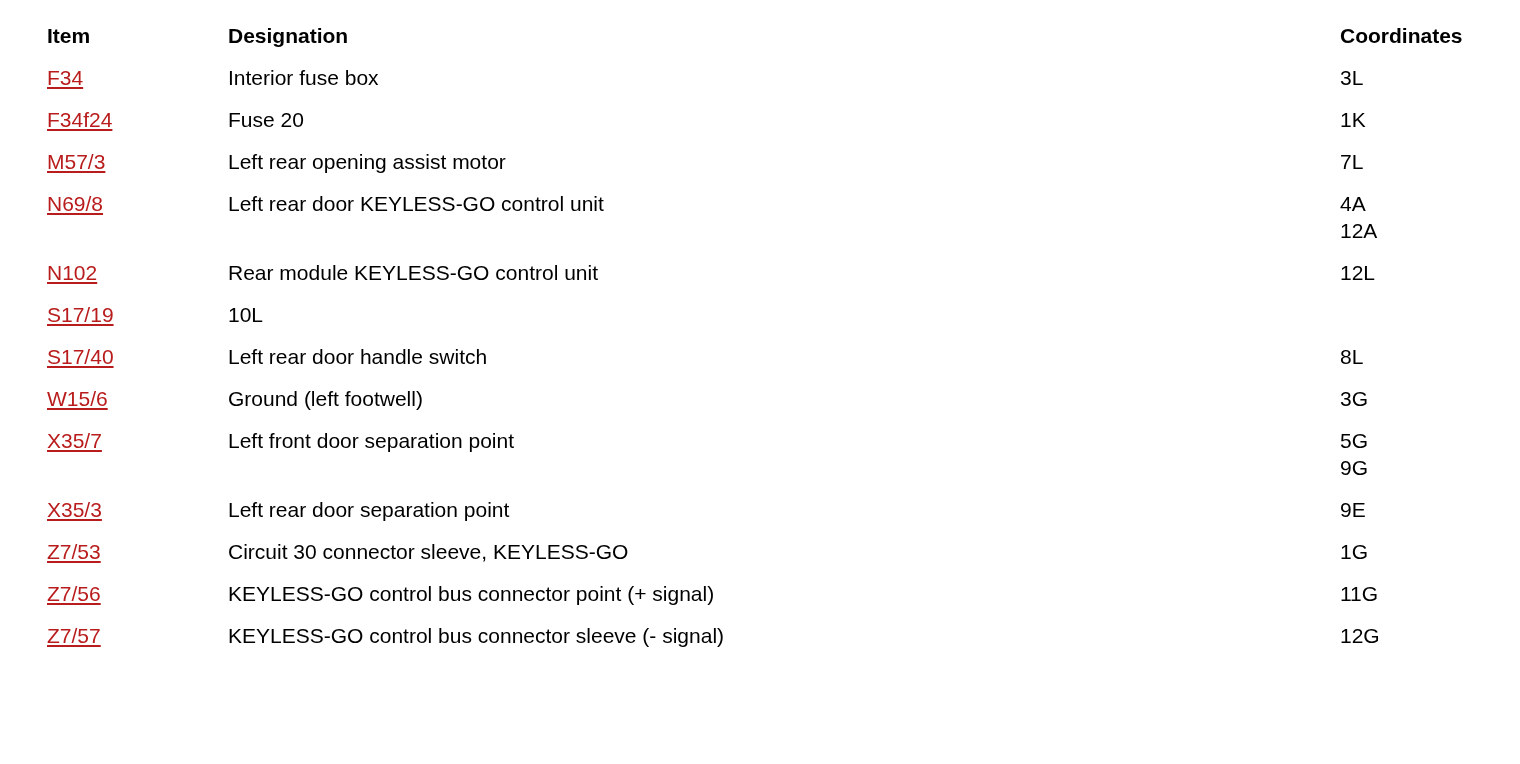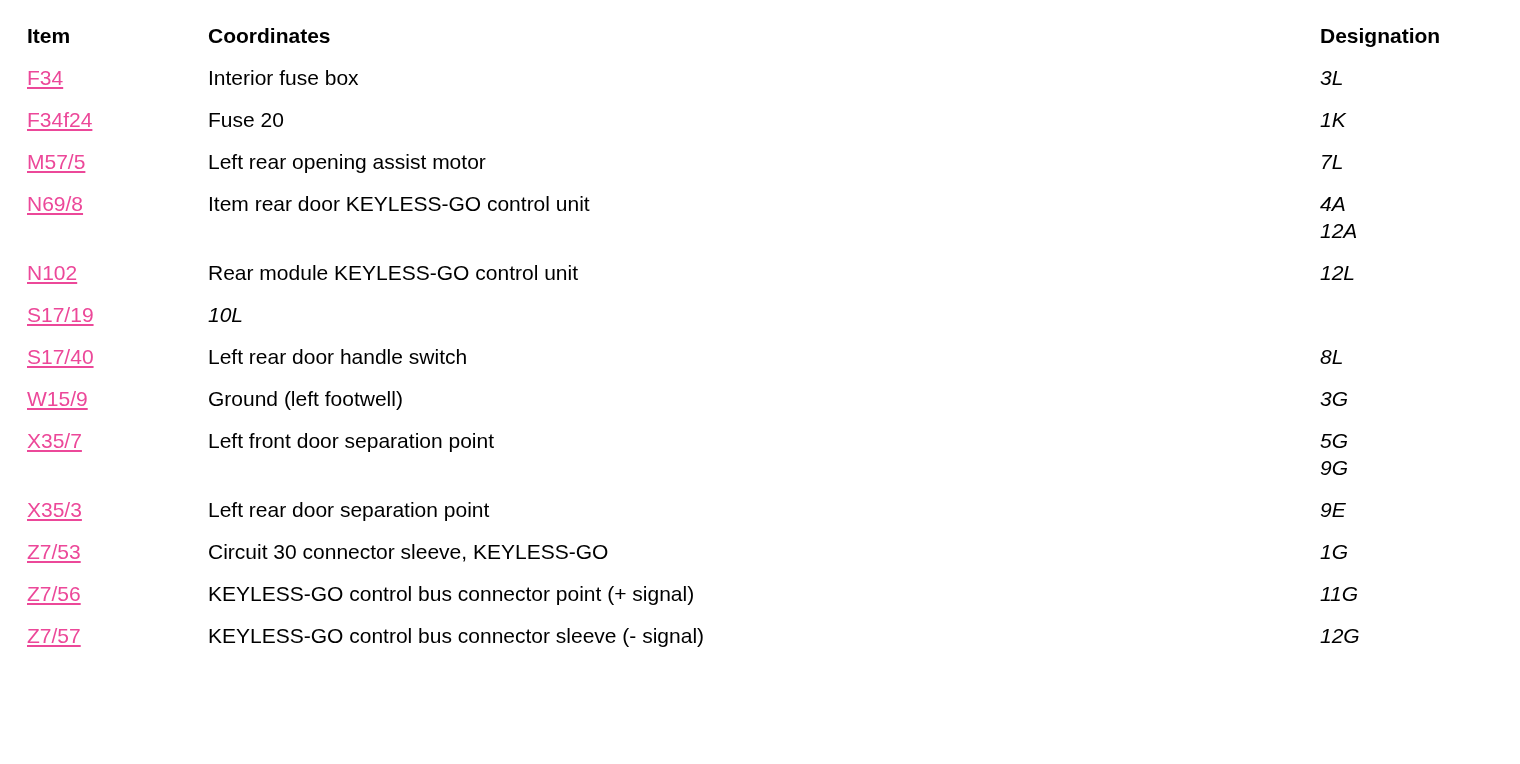--- a/index.html
+++ b/index.html
@@ -11,83 +11,83 @@
     height: 764px;
     background: #ffffff;
     color: #000000;
     font-family: "Liberation Sans", sans-serif;
     overflow: hidden;
   }
   .page {
     padding: 22px 0 0 27px;
     box-sizing: border-box;
     width: 1440px;
+    margin-left: 20px;
   }
   .row {
     display: grid;
     grid-template-columns: 181px 1112px auto;
     align-items: start;
     font-size: 21px;
     line-height: 27px;
     margin-bottom: 15px;
   }
   .row.header .cell {
     font-weight: bold;
   }
   .cell {
     white-space: nowrap;
   }
   .item-link {
-    color: #ec4899;
+    color: #b91c1c;
     text-decoration: underline;
     cursor: pointer;
   }
   .coords div {
     line-height: 27px;
-    font-style: italic;
   }
 </style>
 </head>
 <body>
 
 <div class="page">
   <div class="row header">
     <div class="cell">Item</div>
+    <div class="cell">Designation</div>
     <div class="cell">Coordinates</div>
-    <div class="cell">Designation</div>
   </div>
   <div id="rows">
   <div class="row">
     <div class="cell"><a class="item-link">F34</a></div>
     <div class="cell">Interior fuse box</div>
     <div class="cell coords">
           <div>3L</div>
         </div>
   </div>
 
   <div class="row">
     <div class="cell"><a class="item-link">F34f24</a></div>
     <div class="cell">Fuse 20</div>
     <div class="cell coords">
           <div>1K</div>
         </div>
   </div>
 
 
   <div class="row">
-    <div class="cell"><a class="item-link">M57/5</a></div>
+    <div class="cell"><a class="item-link">M57/3</a></div>
     <div class="cell">Left rear opening assist motor</div>
     <div class="cell coords">
           <div>7L</div>
         </div>
   </div>
 
   <div class="row">
     <div class="cell"><a class="item-link">N69/8</a></div>
-    <div class="cell">Item rear door KEYLESS-GO control unit</div>
+    <div class="cell">Left rear door KEYLESS-GO control unit</div>
     <div class="cell coords">
           <div>4A</div>
           <div>12A</div>
         </div>
   </div>
 
   <div class="row">
     <div class="cell"><a class="item-link">N102</a></div>
     <div class="cell">Rear module KEYLESS-GO control unit</div>
     <div class="cell coords">
@@ -104,21 +104,21 @@
 
   <div class="row">
     <div class="cell"><a class="item-link">S17/40</a></div>
     <div class="cell">Left rear door handle switch</div>
     <div class="cell coords">
           <div>8L</div>
         </div>
   </div>
 
   <div class="row">
-    <div class="cell"><a class="item-link">W15/9</a></div>
+    <div class="cell"><a class="item-link">W15/6</a></div>
     <div class="cell">Ground (left footwell)</div>
     <div class="cell coords">
           <div>3G</div>
         </div>
   </div>
 
   <div class="row">
     <div class="cell"><a class="item-link">X35/7</a></div>
     <div class="cell">Left front door separation point</div>
     <div class="cell coords">

